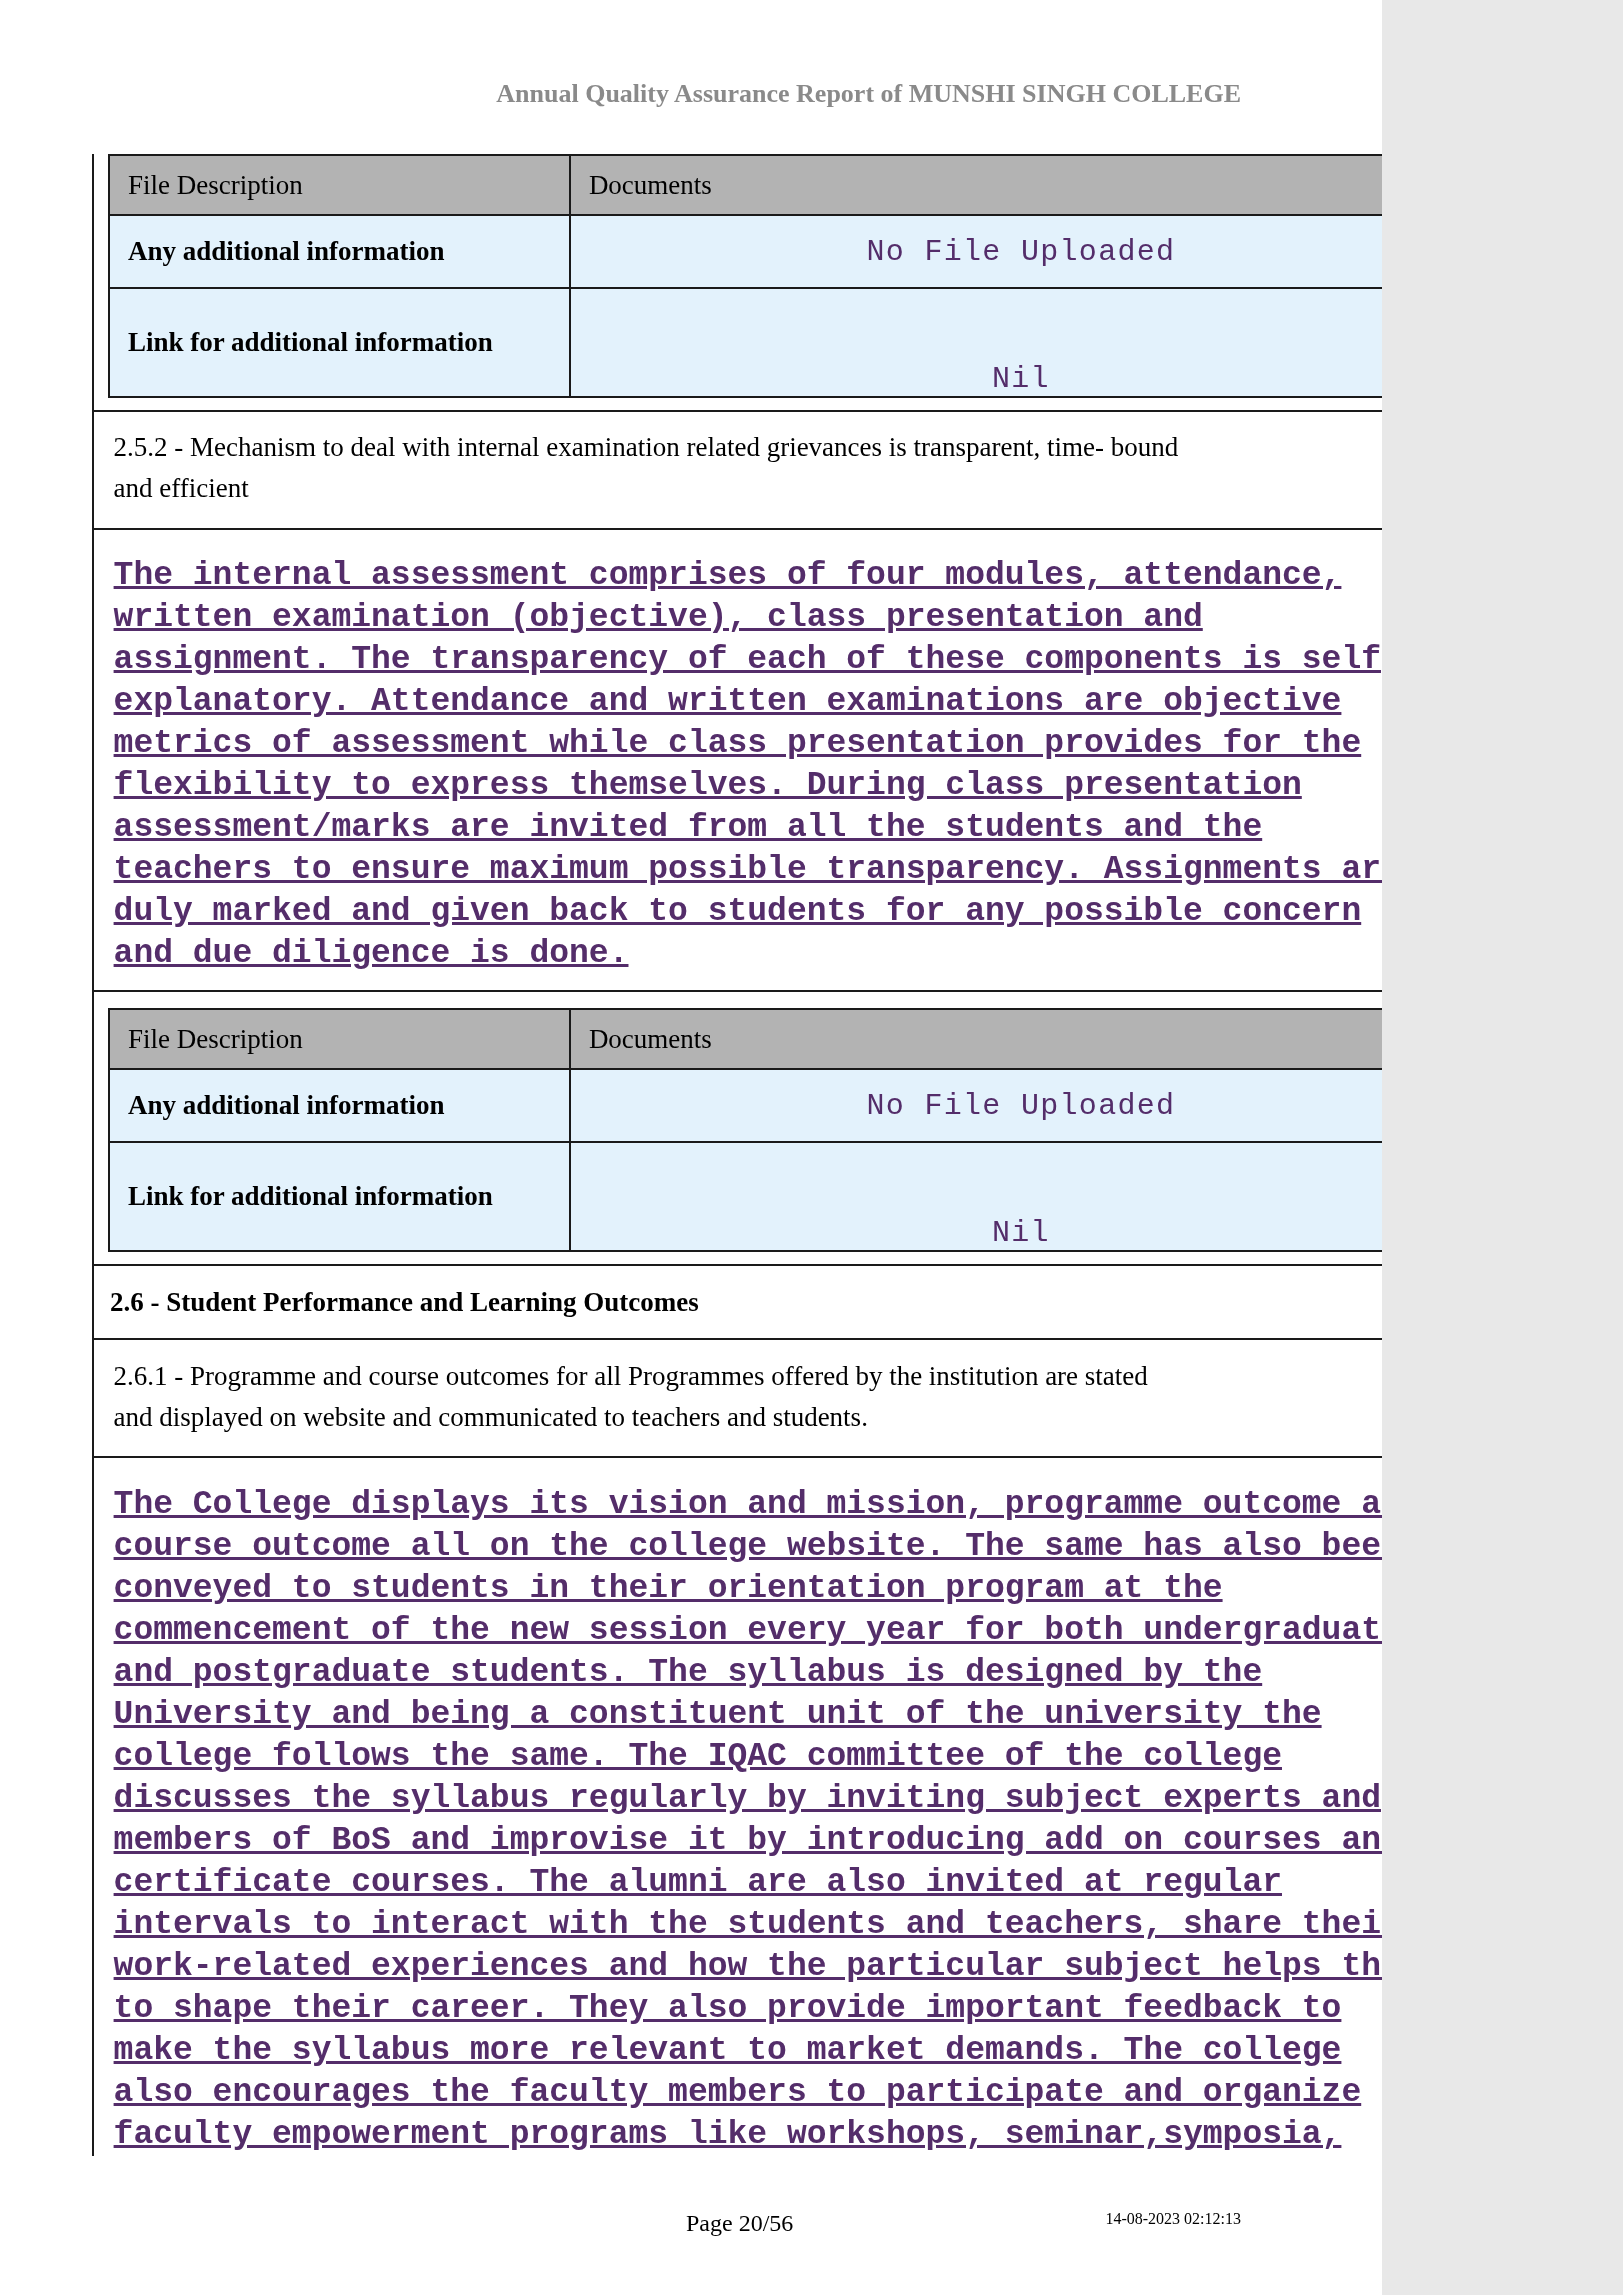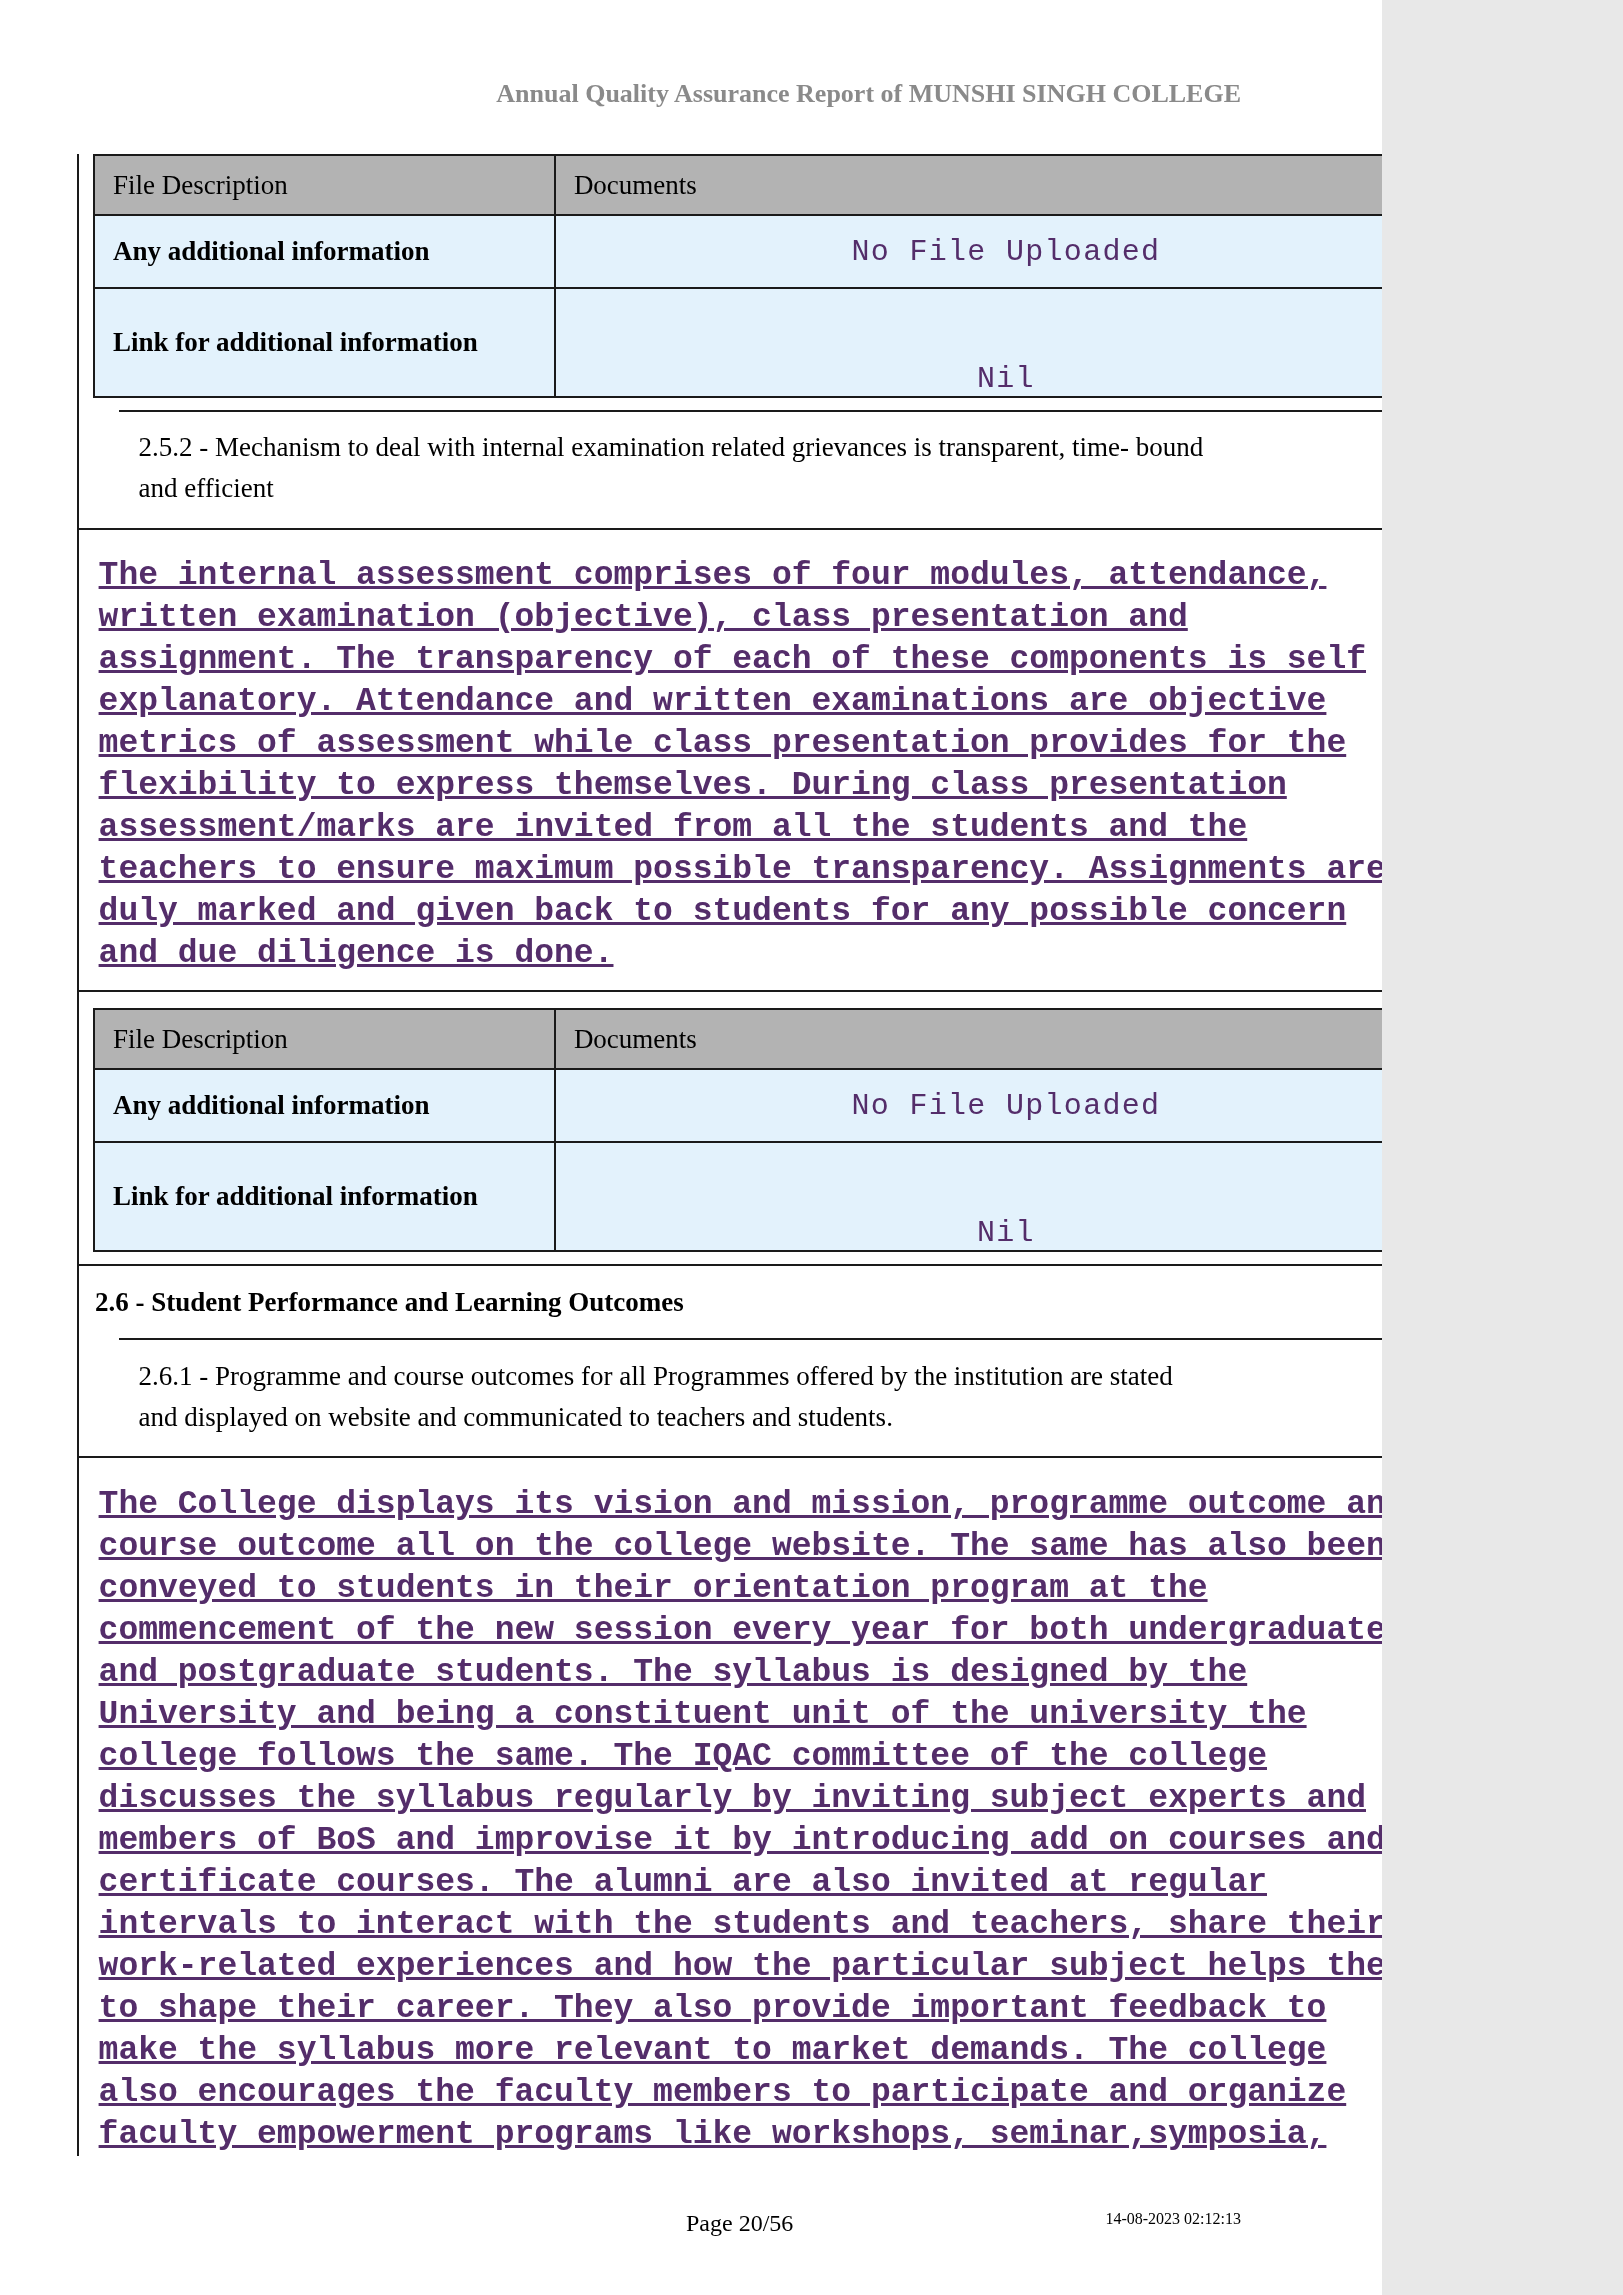--- a/index.html
+++ b/index.html
@@ -14,21 +14,21 @@
   .header-title{
     position:absolute;
     top:79px; right:141px;
     font-size:26px;
     font-weight:bold;
     color:var(--header-title-gray,#8A8A8A);
     white-space:nowrap;
   }
   .content{
     position:absolute;
-    left:77px; top:154px;
+    left:92px; top:154px;
     width:1397px;
     border-left:2px solid var(--border,#1a1a1a);
     border-right:2px solid var(--border,#1a1a1a);
     box-sizing:border-box;
   }
   .section{border-top:2px solid var(--border,#1a1a1a);}
   .section.first{border-top:none;}
   .table-section{padding:0 13.7px 11.8px 13.7px;}
   .table-section.second{padding-top:15.7px;}
   .file-table{
@@ -69,21 +69,21 @@
   .mono-value.nil{
     vertical-align:bottom;
     padding-bottom:0;
   }
   .text-section{
     padding:15.7px 19.6px 15.7px 19.6px;
     font-size:27px;
     line-height:41px;
     white-space:pre-wrap;
   }
-  .text-section.two-line{padding-bottom:18.3px;margin-left:40px;}
+  .text-section.two-line{padding-bottom:18.3px;}
   .text-section.bold{font-weight:bold;padding-left:16px;}
   .answer-section{
     padding:25px 19.6px 15.7px 19.6px;
     font-family:"Liberation Mono","DejaVu Sans Mono",monospace;
     font-weight:bold;
     color:var(--accent-purple,#542D6A);
     font-size:33px;
     line-height:42px;
     white-space:pre-wrap;
     text-decoration:underline;

